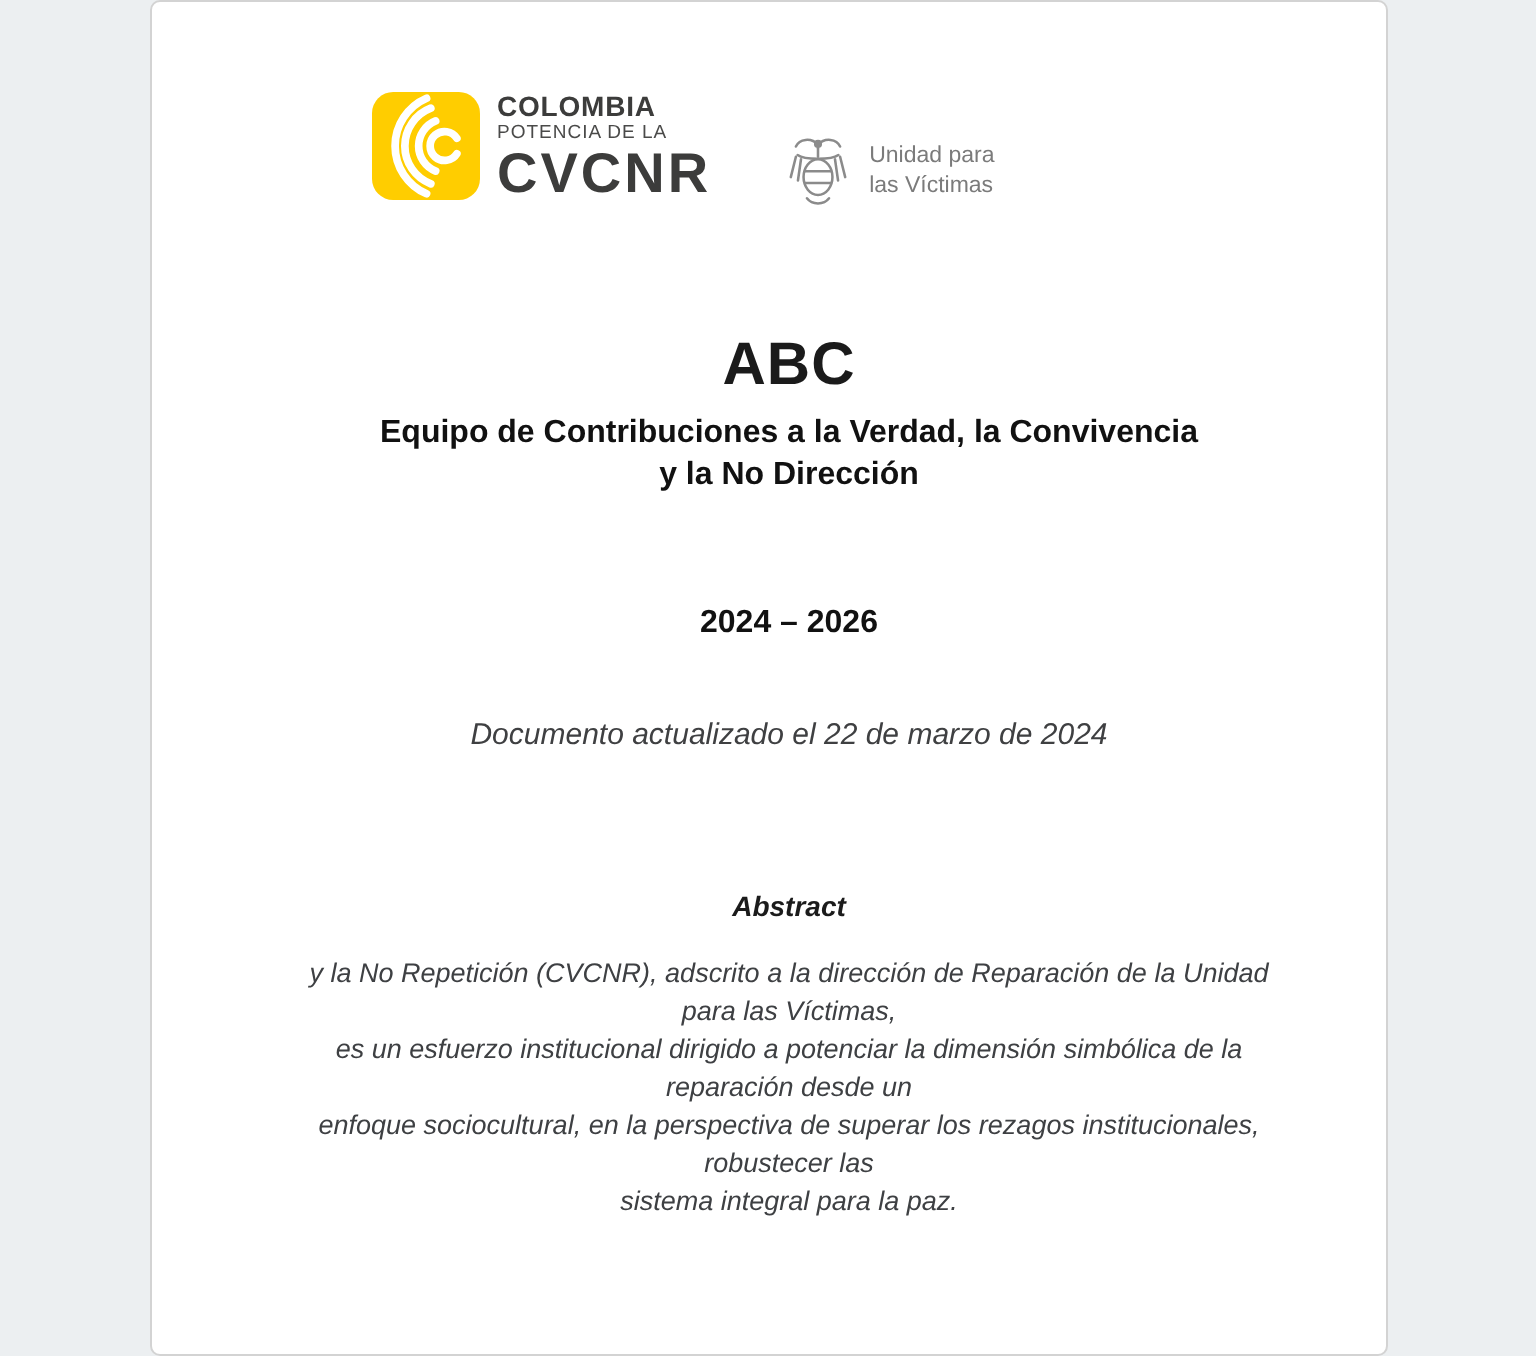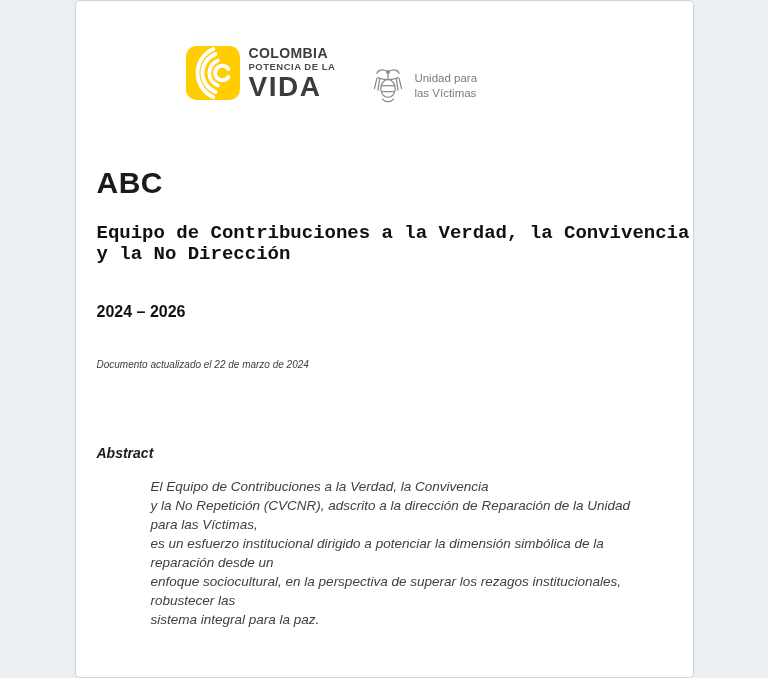--- a/index.html
+++ b/index.html
@@ -17,35 +17,35 @@
 
   
   .header{
     position:absolute;top:40px;left:110px;
     display:flex;align-items:center;gap:36px;
   }
   .colombia-logo{display:flex;align-items:center;gap:9px;}
   .col-icon svg{display:block;}
   .col-text{display:flex;flex-direction:column;}
   .col-line1{font-size:14px;font-weight:700;color:#3c3c3b;letter-spacing:.4px;line-height:1.1;}
-  .col-line2{font-size:9.5px;font-weight:700;color:#4a4a49;letter-spacing:.5px;margin-top:1px;line-height:1.1;}
+  .col-line2{font-size:9.5px;font-weight:400;color:#4a4a49;letter-spacing:.5px;margin-top:1px;line-height:1.1;}
   .col-line3{font-size:28px;font-weight:800;color:#3c3c3b;letter-spacing:1.5px;line-height:1.0;margin-top:1px;}
 
   .unidad-logo{display:flex;align-items:center;gap:9px;margin-top:25px;}
   .unidad-icon svg{display:block;}
   .unidad-text{font-size:11.5px;line-height:1.3;color:#7b7b7b;}
   .unidad-bold{font-weight:400;}
 
   
-  .block{position:absolute;left:0;right:0;text-align:left;padding-left:21px;}
+  .block{position:absolute;left:0;right:0;text-align:center;padding-left:21px;}
   .doc-title{top:145px;font-size:30px;font-weight:600;color:#1b1b1b;letter-spacing:.5px;}
-  .doc-subtitle{top:222px;font-size:19px;font-weight:700;color:#111;line-height:21px;font-family:Liberation Mono, monospace;}
+  .doc-subtitle{top:205px;font-size:16px;font-weight:700;color:#111;line-height:21px;}
   .doc-period{top:266px;font-size:16px;font-weight:700;color:#111;margin-top:36px;}
   .doc-department{top:304px;font-size:13.5px;font-weight:700;color:#111;}
-  .doc-updated{top:358px;font-size:10px;font-style:italic;color:#3f4042;}
+  .doc-updated{top:358px;font-size:15px;font-style:italic;color:#3f4042;}
   .abstract-heading{top:444px;font-size:14px;font-weight:700;font-style:italic;color:#1b1b1b;}
   .abstract-body{
     top:476px;left:54px;right:54px;
     font-size:13.5px;font-style:italic;color:#3e4043;
     line-height:19px;
   }
 </style>
 </head>
 <body>
 
@@ -61,21 +61,21 @@
             <path d="M28.3 3.2 A27 27 0 0 0 28.3 52.8"></path>
             <path d="M30.5 8.4 A21 21 0 0 0 30.5 47.6"></path>
             <path d="M33 15 A14 14 0 0 0 33 41"></path>
             <path d="M44 24 A7.5 7.5 0 1 0 44 32"></path>
           </g>
         </svg>
       </span>
       <div class="col-text">
         <div class="col-line1">COLOMBIA</div>
         <div class="col-line2">POTENCIA DE LA</div>
-        <div class="col-line3">VIDA</div>
+        <div class="col-line3">CVCNR</div>
       </div>
     </div>
 
     <div class="unidad-logo">
       <span class="unidad-icon">
         <svg width="34" height="40" viewBox="0 0 40 46" aria-hidden="true">
           <g stroke="#8b8b8b" fill="none" stroke-width="1.5" stroke-linecap="round">
             <path d="M20 7 C16 2.5, 9 3.5, 7 8"></path>
             <path d="M20 7 C24 2.5, 31 3.5, 33 8"></path>
             <circle cx="20" cy="6.5" r="2.4" fill="#8b8b8b" stroke="none"></circle>
@@ -108,20 +108,19 @@
   </div>
 
   <div class="block doc-period">2024 – 2026</div>
 
 
   <div class="block doc-updated">Documento actualizado el 22 de marzo de 2024</div>
 
   <div class="block abstract-heading">Abstract</div>
 
   <div class="block abstract-body">
-    <div>El Equipo de Contribuciones a la Verdad, la Convivencia</div>
     <div>y la No Repetición (CVCNR), adscrito a la dirección de Reparación de la Unidad para las Víctimas,</div>
     <div>es un esfuerzo institucional dirigido a potenciar la dimensión simbólica de la reparación desde un</div>
     <div>enfoque sociocultural, en la perspectiva de superar los rezagos institucionales, robustecer las</div>
     <div>sistema integral para la paz.</div>
   </div>
 
 </div>
 
 </body></html>

